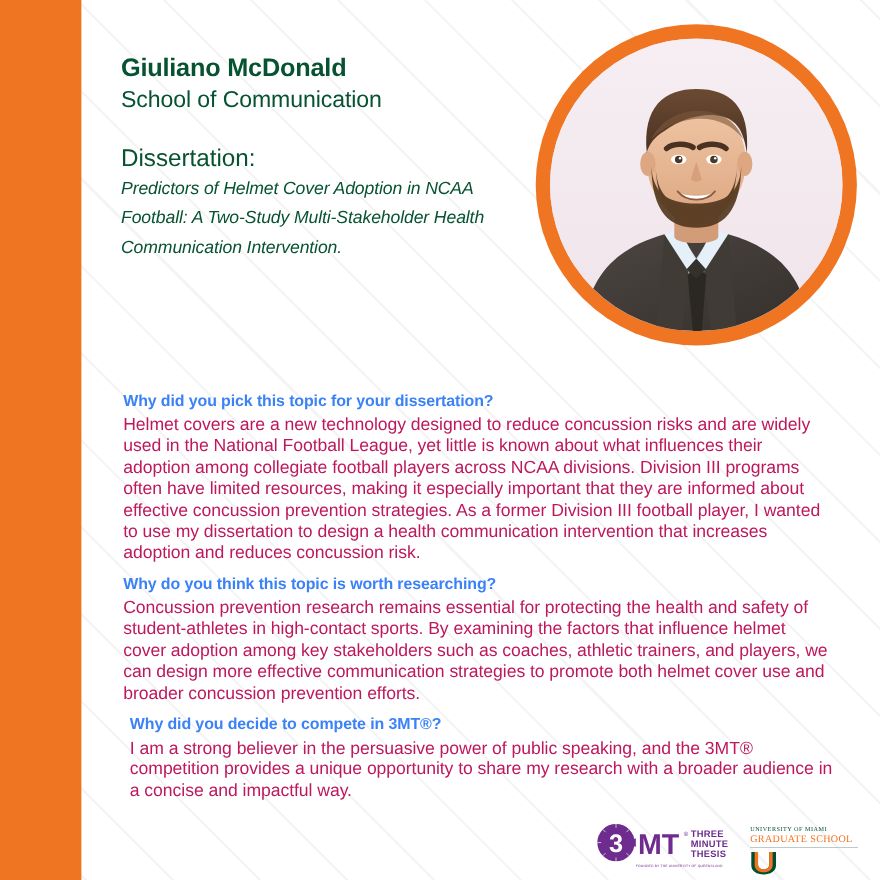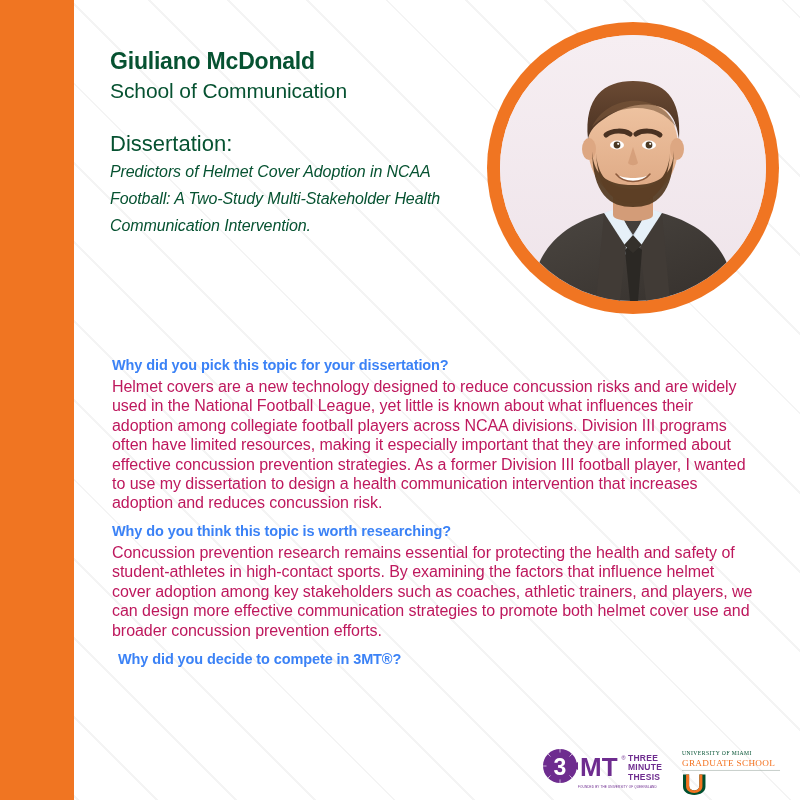--- a/index.html
+++ b/index.html
@@ -233,20 +233,21 @@
     <div class="qa-a">Helmet covers are a new technology designed to reduce concussion risks and are widely used in the National Football League, yet little is known about what influences their adoption among collegiate football players across NCAA divisions. Division III programs often have limited resources, making it especially important that they are informed about effective concussion prevention strategies. As a former Division III football player, I wanted to use my dissertation to design a health communication intervention that increases adoption and reduces concussion risk.</div>
   </div>
 
   <div class="qa" id="qa-2">
     <div class="qa-q">Why do you think this topic is worth researching?</div>
     <div class="qa-a">Concussion prevention research remains essential for protecting the health and safety of student-athletes in high-contact sports. By examining the factors that influence helmet cover adoption among key stakeholders such as coaches, athletic trainers, and players, we can design more effective communication strategies to promote both helmet cover use and broader concussion prevention efforts.</div>
   </div>
 
   <div class="qa" id="qa-3">
     <div class="qa-q">Why did you decide to compete in 3MT®?</div>
+    <div class="qa-a">I am a strong believer in the persuasive power of public speaking, and the 3MT® competition provides a unique opportunity to share my research with a broader audience in a concise and impactful way.</div>
   </div>
 
   <div id="footer-logos">
 
     <svg id="logo-3mt" viewBox="0 0 260 92">
 
       <circle cx="40" cy="40" r="34" fill="#6E2C8F"></circle>
       <g stroke="#ffffff" stroke-width="1.4" opacity="0.9">
         <line x1="40" y1="6" x2="40" y2="13"></line>
         <line x1="74" y1="40" x2="67" y2="40"></line>

